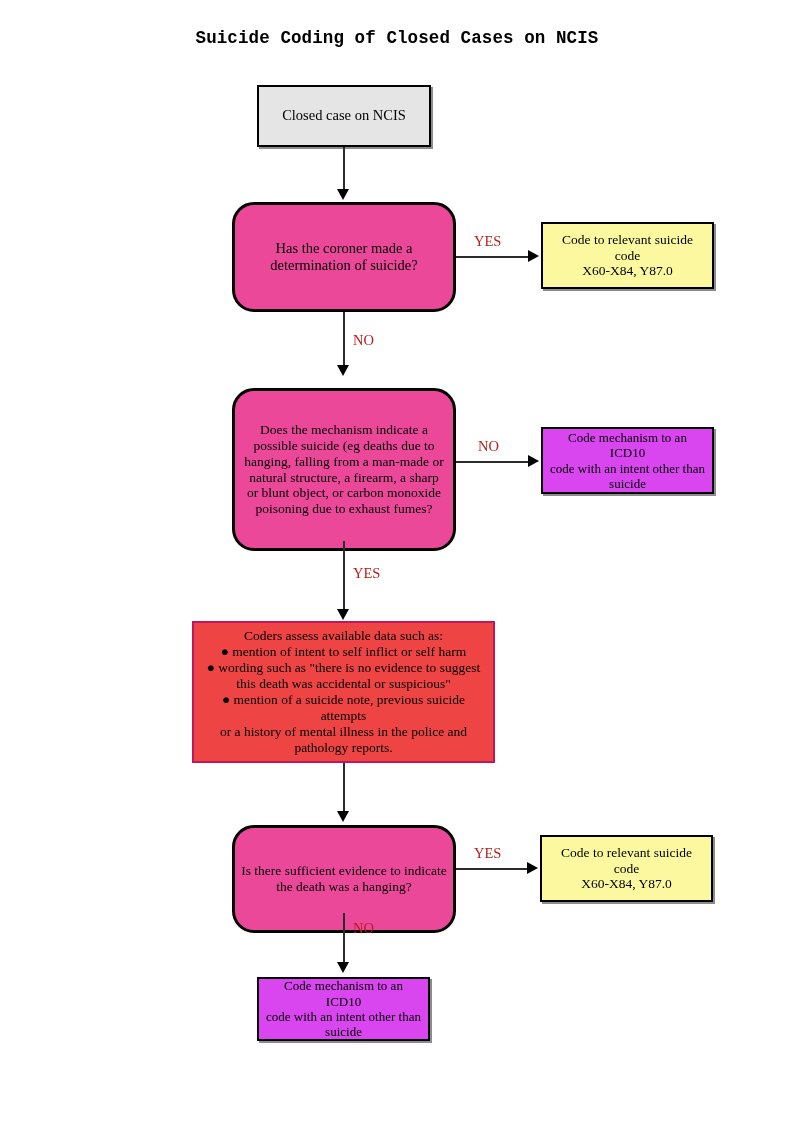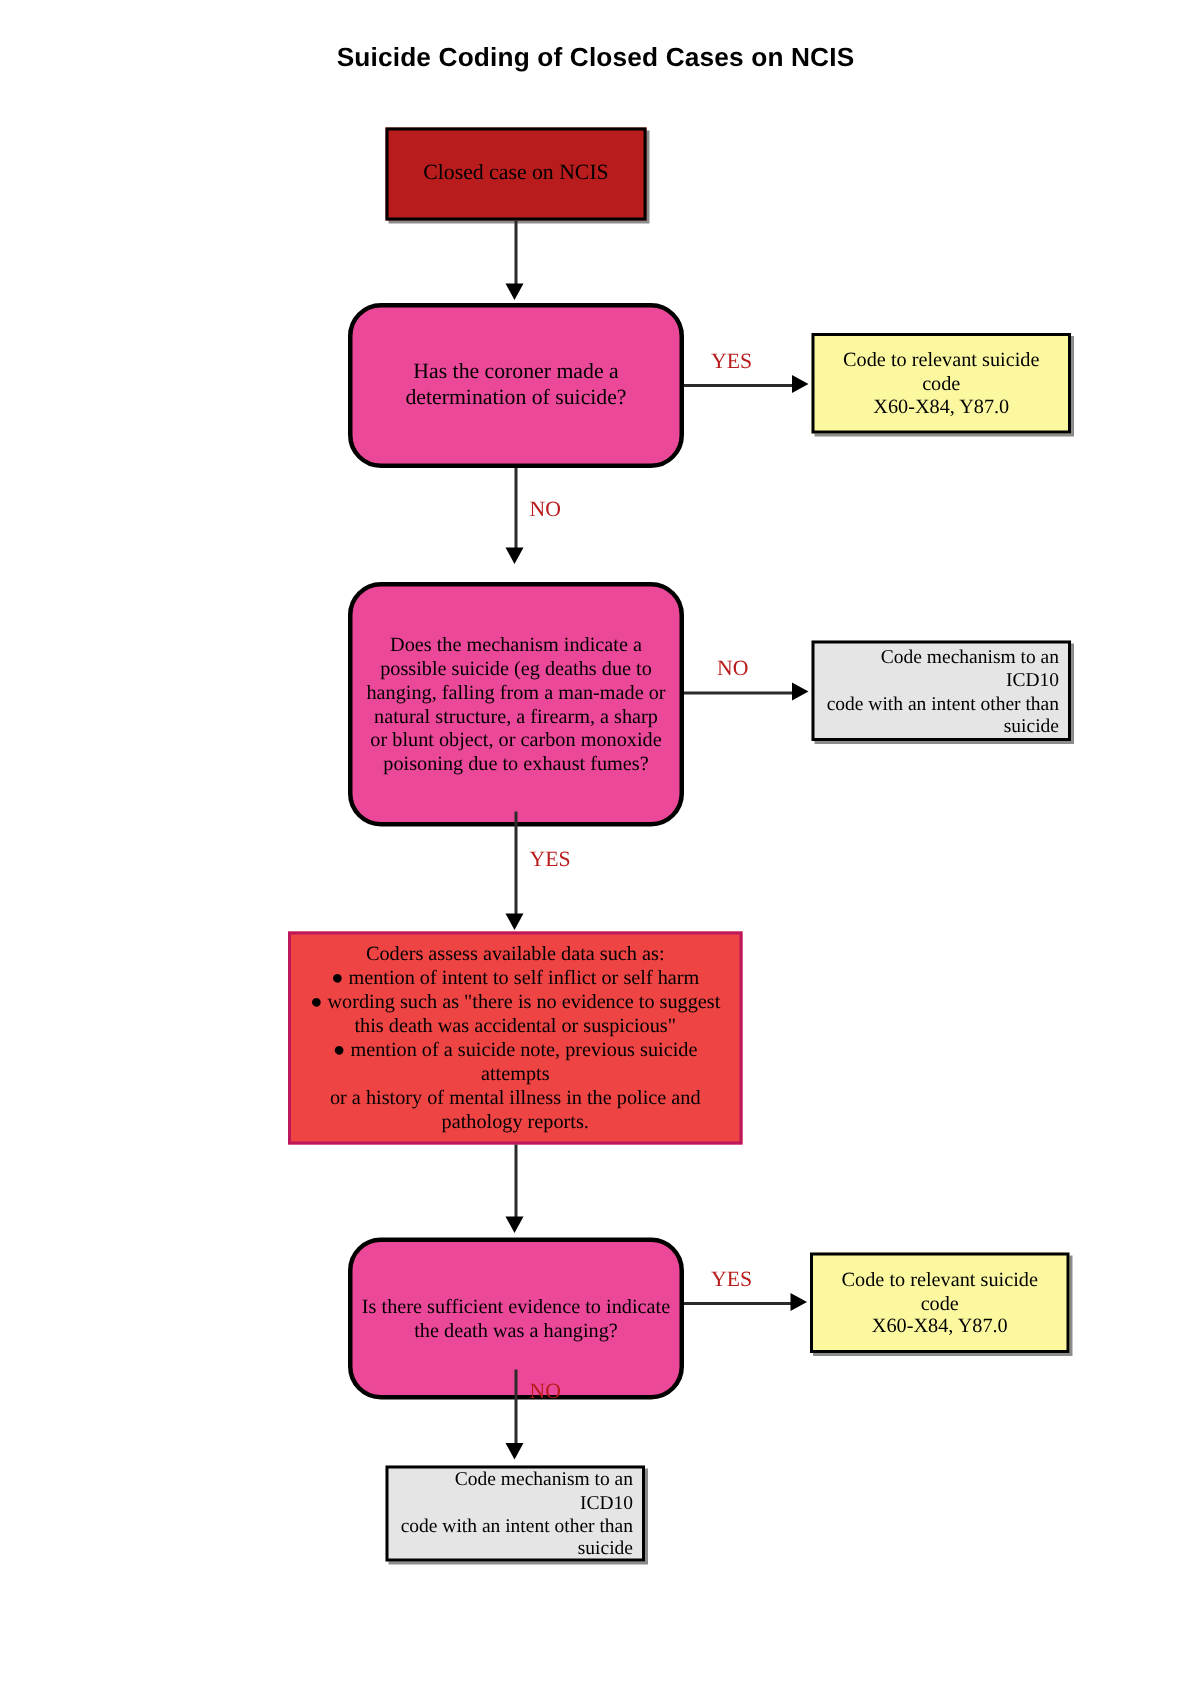--- a/index.html
+++ b/index.html
@@ -7,21 +7,21 @@
     width:794px;height:1123px;
     background:#ffffff;
     font-family:"Liberation Serif","DejaVu Serif",serif;
     overflow:hidden;
   }
   #page{position:relative;width:794px;height:1123px;}
 
   #chart-title{
     position:absolute;left:0;top:28px;width:794px;
     text-align:center;
-    font-family:Liberation Sans, sans-serif;
+    font-family:Liberation Mono, monospace;
     font-weight:bold;font-size:17.5px;color:#000;
     letter-spacing:0.1px;
   }
 
   .node{
     position:absolute;
     box-sizing:border-box;
     display:flex;align-items:center;justify-content:center;
     text-align:center;
     color:#000;
@@ -33,24 +33,24 @@
   
   .rect{border:2px solid #000;}
   .rect-shadow{box-shadow:2px 2px 0 rgba(0,0,0,0.45);}
 
   
   .decision{
     border:3px solid #000;
     border-radius:22px;
   }
 
-  .pink{background:#b91c1c;}
+  .pink{background:#e5e5e5;}
   .blue{background:#ec4899;}
   .yellow{background:#fbf8a0;}
-  .green{background:#e5e5e5;text-align:right;}
+  .green{background:#d946ef;}
   .rose{background:#ef4444;border:2px solid #be185d;}
 
   
   .vline{position:absolute;width:0;border-left:2px solid #2b2b2b;}
   .hline{position:absolute;height:0;border-top:2px solid #2b2b2b;}
   .arrow-down{
     position:absolute;width:0;height:0;
     border-left:6px solid transparent;
     border-right:6px solid transparent;
     border-top:11px solid #000;

